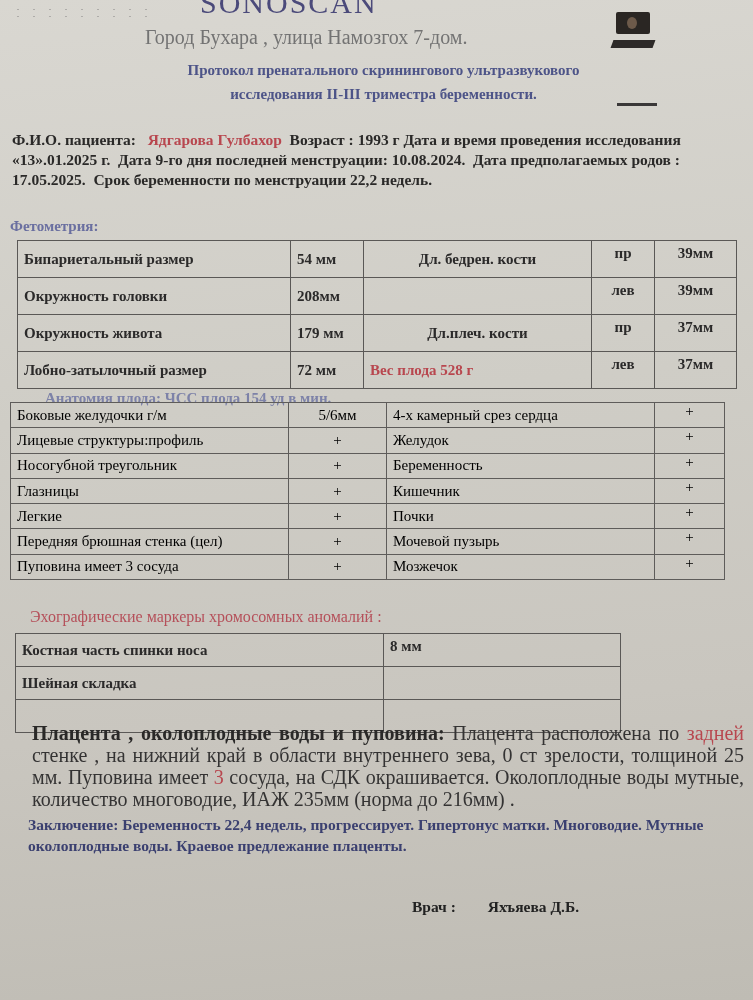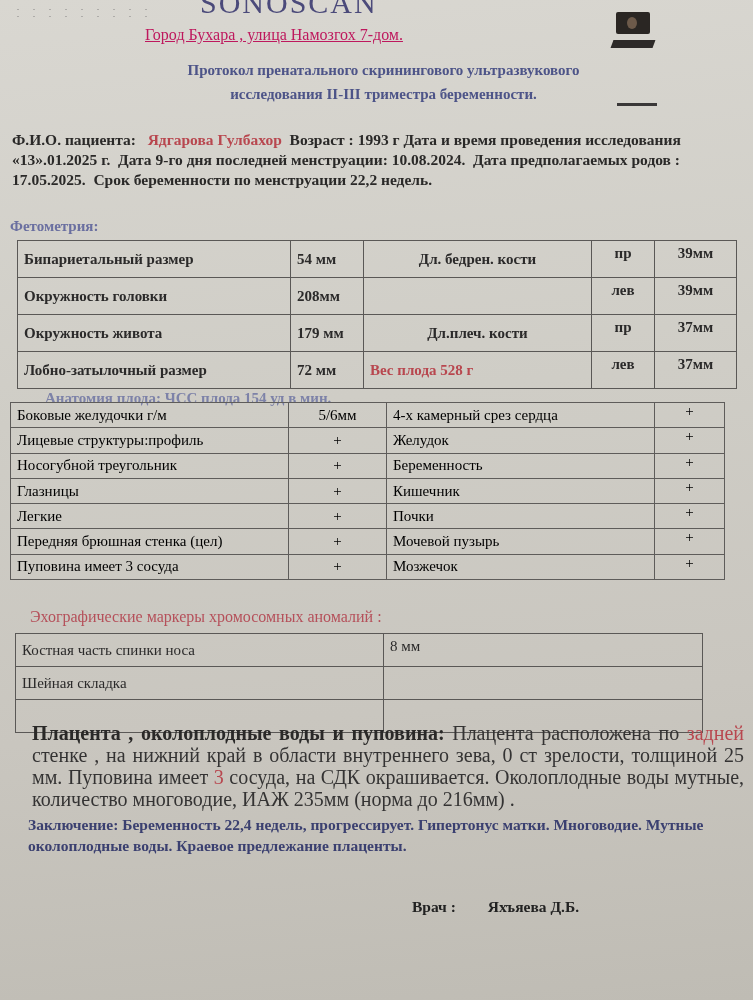--- a/index.html
+++ b/index.html
@@ -10,21 +10,21 @@
     color: #2b2a2a;
     position: relative;
   }
   .abs { position: absolute; }
   .header-cut {
     left: 200px; top: -14px; font-size: 30px; color: #4b4a7a; letter-spacing: 2px;
     font-family: "Liberation Serif", serif;
   }
   .dots { left: 10px; top: 6px; width: 140px; height: 14px;
     background-image: radial-gradient(#9c9a98 1px, transparent 1.5px); background-size: 16px 7px; opacity: .7; }
-  .address { left: 145px; top: 26px; font-size: 16px; text-decoration: underline; color: #be185d; }
+  .address { left: 145px; top: 26px; font-size: 20px; color: #737373; }
   .logo { left: 612px; top: 10px; width: 46px; height: 42px; }
   .logo .screen { position:absolute; left:4px; top:2px; width:34px; height:22px; background:#2a2623; border-radius:2px; }
   .logo .face { position:absolute; left:15px; top:7px; width:10px; height:12px; background:#6d5a4a; border-radius:50%; }
   .logo .base { position:absolute; left:0px; top:30px; width:42px; height:8px; background:#2d2a28; transform: skewX(-20deg); }
   .title { left: 7px; width: 753px; top: 58px; text-align: center; font-size: 15px; font-weight: bold;
     color: #4d5488; line-height: 24px; }
   .title-mark { left: 617px; top: 103px; width: 40px; height: 3px; background:#3a3838; }
   .info { left: 12px; top: 130px; width: 735px; font-size: 15.5px; font-weight: bold; line-height: 20px; color:#2a2928; }
   .red { color: #b8474f; }
   .section-fet { left: 10px; top: 218px; font-size: 15px; font-weight: bold; color: #6a6fa0; }
@@ -37,21 +37,21 @@
   .t1 .c4 { width: 50px; text-align:center; vertical-align: top; padding-top: 4px;}
   .t1 .c5 { text-align:center; vertical-align: top; padding-top: 4px; }
   .section-anat { left: 45px; top: 390px; font-size: 15px; font-weight: bold; color: #7d82a8; }
   .t2 { position:absolute; left: 10px; top: 402px; width: 715px; font-size: 15px; color:#000000; }
   .t2 td { border: 1.2px solid #5e5c5a; height: 24.3px; padding: 0 6px; }
   .t2 .c1 { width: 265px; }
   .t2 .c2 { width: 85px; text-align:center; }
   .t2 .c3 { width: 255px; }
   .t2 .c4 { text-align:center; vertical-align: top; }
   .section-echo { left: 30px; top: 608px; font-size: 16px; color: #b5505a; }
-  .t3 { position:absolute; left: 15px; top: 633px; width: 688px; font-size: 15px; font-weight:normal; }
+  .t3 { position:absolute; left: 15px; top: 633px; width: 606px; font-size: 15px; font-weight:bold; }
   .t3 td { border: 1.3px solid #5a5856; height: 28px; padding: 0 6px; }
   .t3 .c1 { width: 355px; }
   .t3 .c2 { vertical-align: top; padding-top: 4px; }
   .placenta { left: 32px; top: 722px; width: 712px; font-size: 20px; line-height: 22px; text-align: justify; color:#343333; }
   .placenta b { color:#2a2928; }
   .conclusion { left: 28px; top: 814px; width: 715px; font-size: 15.5px; font-weight:bold; line-height: 21px; color:#3b4070; }
   .doctor { left: 412px; top: 898px; font-size: 15.5px; font-weight: bold; color:#222; }
   .doctor .name { margin-left: 28px; }
 </style>
 </head>

